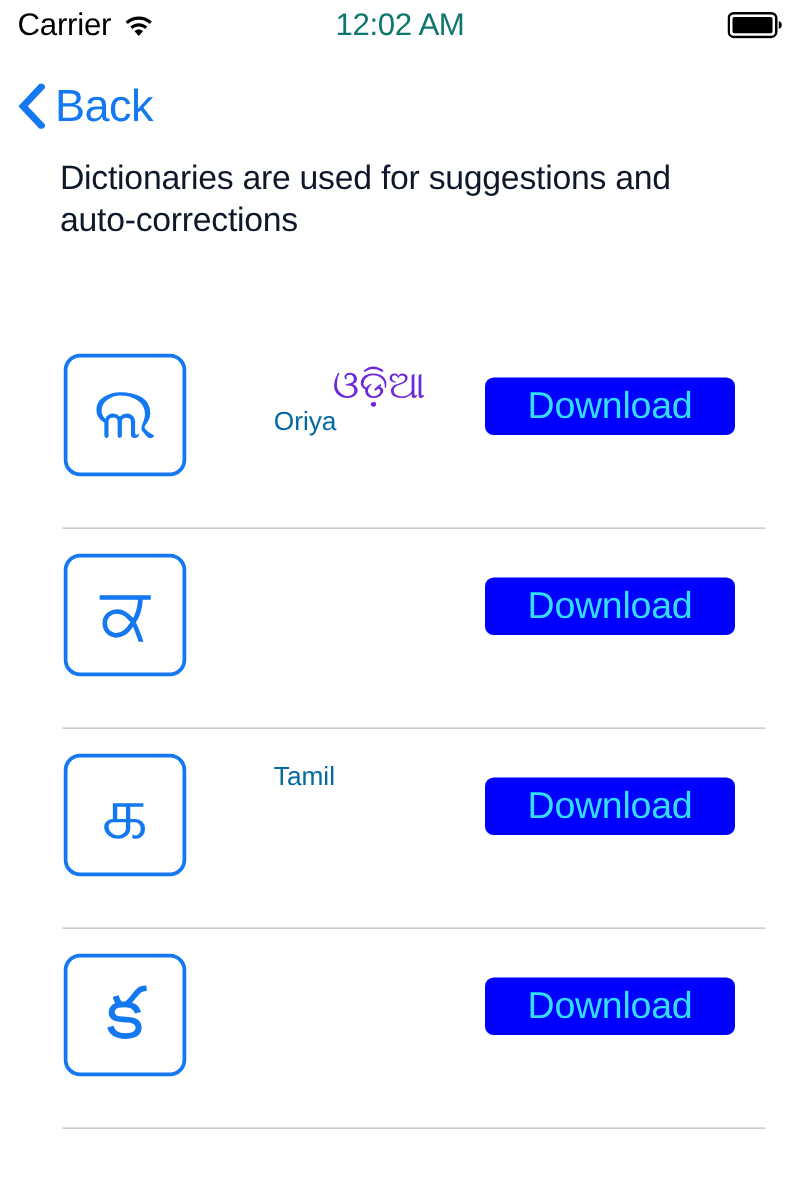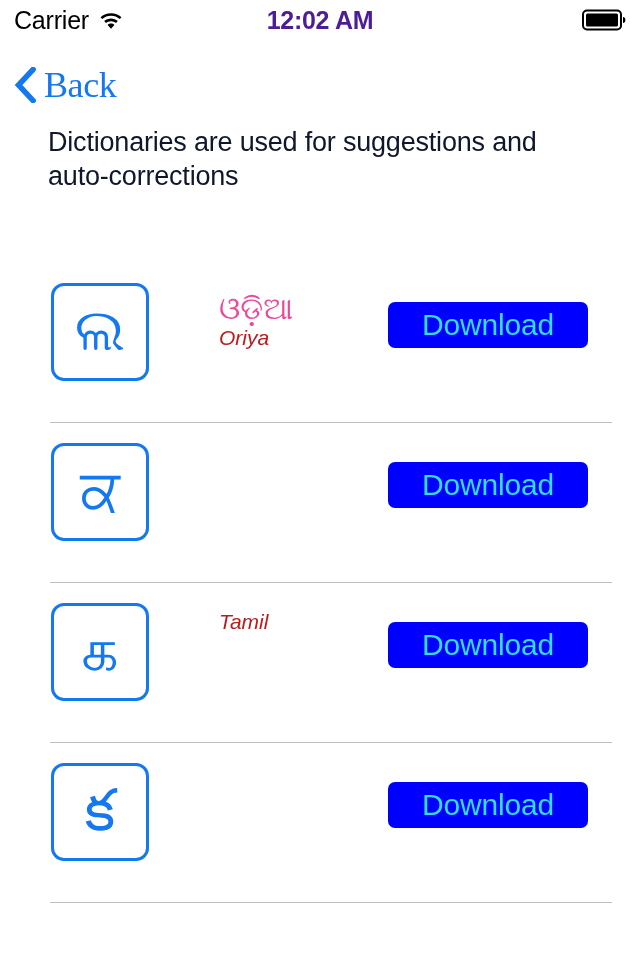--- a/index.html
+++ b/index.html
@@ -42,40 +42,39 @@
     letter-spacing: -0.2px;
     color: #000;
     line-height: 1;
   }
   .wifi-icon { display: block; width: 26px; height: 20px; }
   .status-time {
     position: absolute;
     left: 0; right: 0;
     text-align: center;
     font-size: 25px;
-    font-weight: bold;
+    font-weight: normal;
     letter-spacing: -0.3px;
-    color: #4c1d95;
+    color: #0f766e;
     line-height: 1;
   }
   .status-right {
     position: absolute;
     right: 14px;
     display: flex;
     align-items: center;
   }
   .battery-icon { display: block; width: 44px; height: 22px; }
 
   
   .nav-bar {
     position: absolute;
     top: 58px; left: 0;
     width: 640px;
     height: 54px;
-    font-family: Liberation Serif, serif;
   }
   .back-button {
     position: absolute;
     left: 14px; top: 0;
     display: flex;
     align-items: center;
     gap: 8px;
     cursor: pointer;
     height: 54px;
   }
@@ -135,29 +134,29 @@
   .lang-names {
     position: absolute;
     left: 219px;
     top: 27px;
     width: 165px;
   }
   .lang-native {
     font-family: "DejaVu Sans", sans-serif;
     font-size: 31px;
     line-height: 36px;
-    color: #ec4899;
+    color: #6d28d9;
     white-space: nowrap;
+    margin-left: 47px;
   }
   .lang-english {
     font-size: 21px;
     line-height: 24px;
-    color: #b91c1c;
+    color: #0369a1;
     letter-spacing: 0px;
-    font-style: italic;
   }
   .download-button {
     position: absolute;
     left: 388px;
     top: 39px;
     width: 200px;
     height: 46px;
     background: #0000FF;
     border: none;
     border-radius: 7px;

